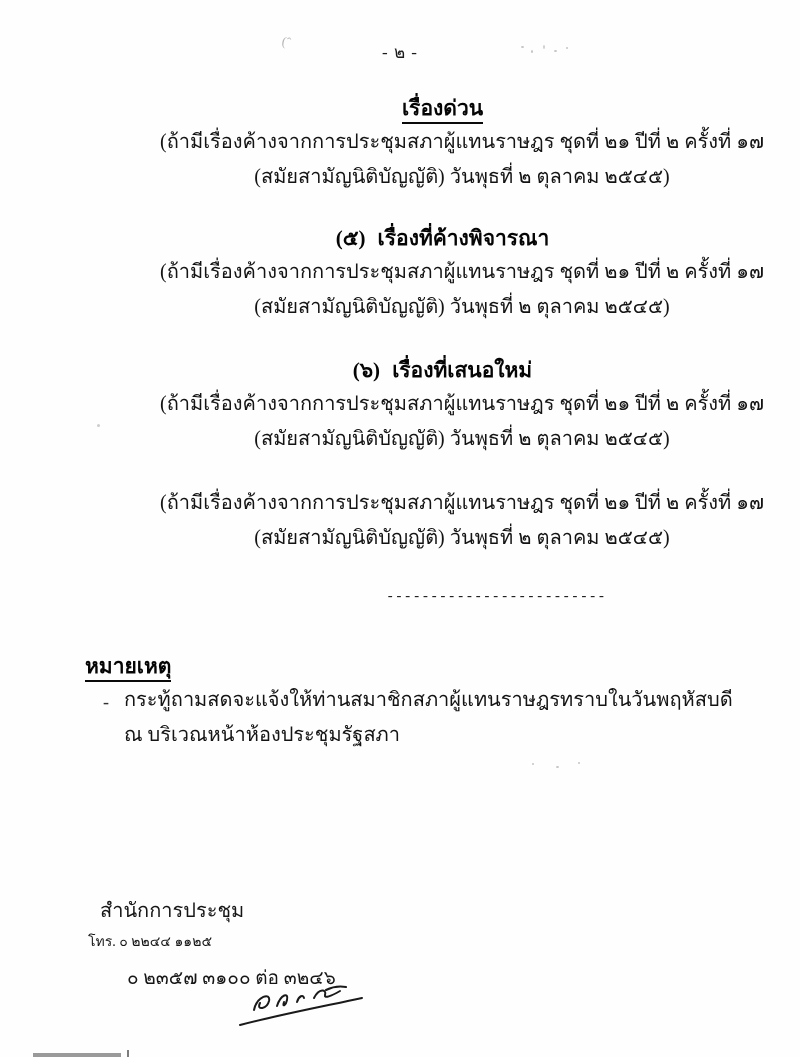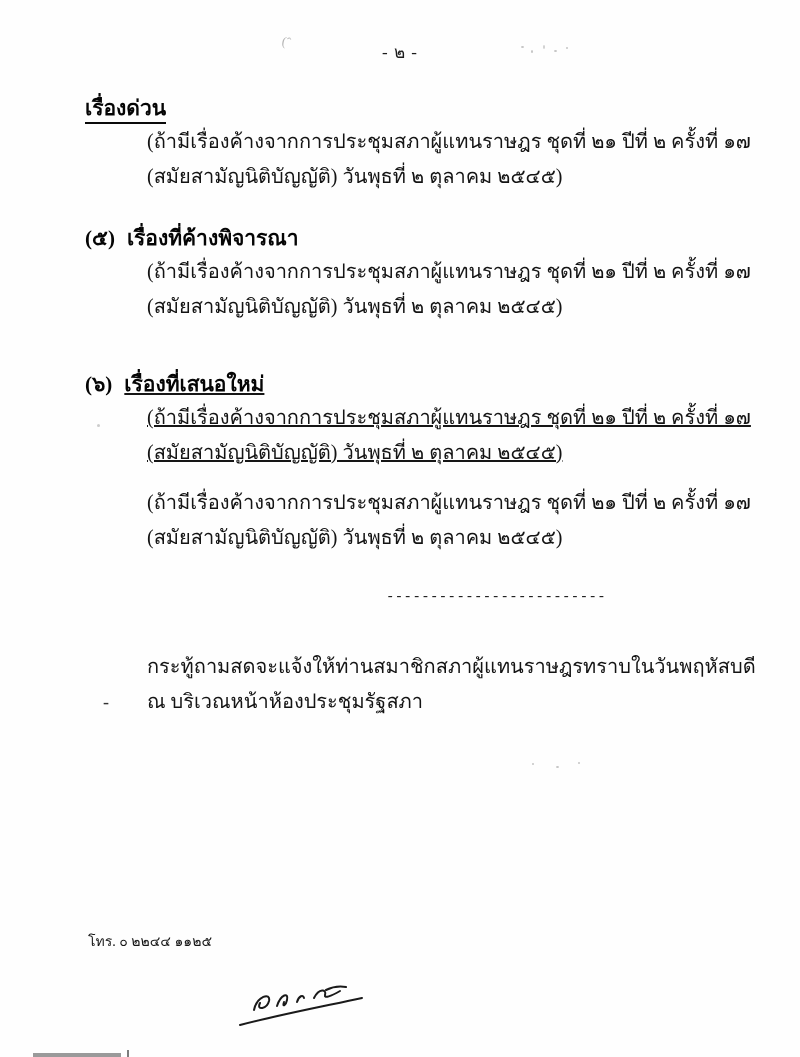--- a/index.html
+++ b/index.html
@@ -23,20 +23,21 @@
     width: 100%;
     text-align: center;
     font-size: 17px;
     letter-spacing: 1px;
     color: #1c1c1c;
   }
   .section {
     position: absolute;
     left: 0;
     width: 100%;
+    text-align: center;
   }
   .sec-heading {
     padding-left: 85px;
     font-size: 21px;
     line-height: 24px;
     font-weight: bold;
     color: #050505;
     margin-bottom: 9px;
   }
   .sec-number {
@@ -46,21 +47,20 @@
   .underlined {
     border-bottom: 2px solid #0a0a0a;
     padding-bottom: 2px;
   }
   .body-line {
     padding-left: 124px;
     font-size: 20px;
     line-height: 24px;
     margin-bottom: 11px;
     color: #141414;
-    margin-left: 23px;
   }
   .divider {
     position: absolute;
     top: 589px;
     left: 386px;
     font-size: 14px;
     letter-spacing: 0.4px;
     color: #222;
     font-family: "Liberation Mono", "DejaVu Sans Mono", monospace;
   }
@@ -158,46 +158,51 @@
   </div>
 
   <div class="section" style="top:226px;">
     <div class="sec-heading">
       <span class="sec-number">(๕)</span><span>เรื่องที่ค้างพิจารณา</span>
     </div>
     <div class="body-line">(ถ้ามีเรื่องค้างจากการประชุมสภาผู้แทนราษฎร ชุดที่ ๒๑ ปีที่ ๒ ครั้งที่ ๑๗</div>
     <div class="body-line">(สมัยสามัญนิติบัญญัติ) วันพุธที่ ๒ ตุลาคม ๒๕๔๕)</div>
   </div>
 
-  <div class="section" style="top:372px;text-decoration:underline;">
+  <div class="section" style="top:358px;">
     <div class="sec-heading">
       <span class="sec-number">(๖)</span><span>เรื่องที่เสนอใหม่</span>
     </div>
     <div class="body-line">(ถ้ามีเรื่องค้างจากการประชุมสภาผู้แทนราษฎร ชุดที่ ๒๑ ปีที่ ๒ ครั้งที่ ๑๗</div>
     <div class="body-line">(สมัยสามัญนิติบัญญัติ) วันพุธที่ ๒ ตุลาคม ๒๕๔๕)</div>
   </div>
   <div class="noise" style="top:424px;left:97px;width:3px;height:3px;opacity:.6;"></div>
 
   <div class="section" style="top:490px;">
     <div class="body-line">(ถ้ามีเรื่องค้างจากการประชุมสภาผู้แทนราษฎร ชุดที่ ๒๑ ปีที่ ๒ ครั้งที่ ๑๗</div>
     <div class="body-line">(สมัยสามัญนิติบัญญัติ) วันพุธที่ ๒ ตุลาคม ๒๕๔๕)</div>
   </div>
 
   <div class="divider">-------------------------</div>
 
   <div class="note-block">
+    <div class="sec-heading">
+      <span class="underlined">หมายเหตุ</span>
+    </div>
     <div class="body-line">กระทู้ถามสดจะแจ้งให้ท่านสมาชิกสภาผู้แทนราษฎรทราบในวันพฤหัสบดี</div>
     <div class="body-line note-line-2">ณ บริเวณหน้าห้องประชุมรัฐสภา</div>
   </div>
   <div class="note-bullet">-</div>
   <div class="noise light" style="top:763px;left:532px;width:2px;height:2px;"></div>
   <div class="noise light" style="top:766px;left:556px;width:3px;height:2px;"></div>
   <div class="noise light" style="top:762px;left:578px;width:2px;height:2px;"></div>
 
+  <div class="footer-office">สำนักการประชุม</div>
   <div class="footer-phone-1">โทร. ๐ ๒๒๔๔ ๑๑๒๕</div>
+  <div class="footer-phone-2">๐ ๒๓๕๗ ๓๑๐๐ ต่อ ๓๒๔๖</div>
 
   <svg class="signature" viewBox="0 0 155 48">
     <g fill="none" stroke="#1a1a1a" stroke-width="2" stroke-linecap="round" stroke-linejoin="round">
       <path d="M24,27 C27,13 41,9 39,18 C37,26 26,28 30,20"></path>
       <path d="M47,23 C51,11 59,9 57,17 C56,22 52,25 54,19"></path>
       <path d="M67,19 C69,13 73,11 74,15"></path>
       <path d="M84,15 C89,5 97,6 95,12 C94,16 101,13 110,8"></path>
       <path d="M96,7 C102,4 110,3 116,4"></path>
       <path d="M10,42 C48,32 95,23 132,15"></path>
     </g>

